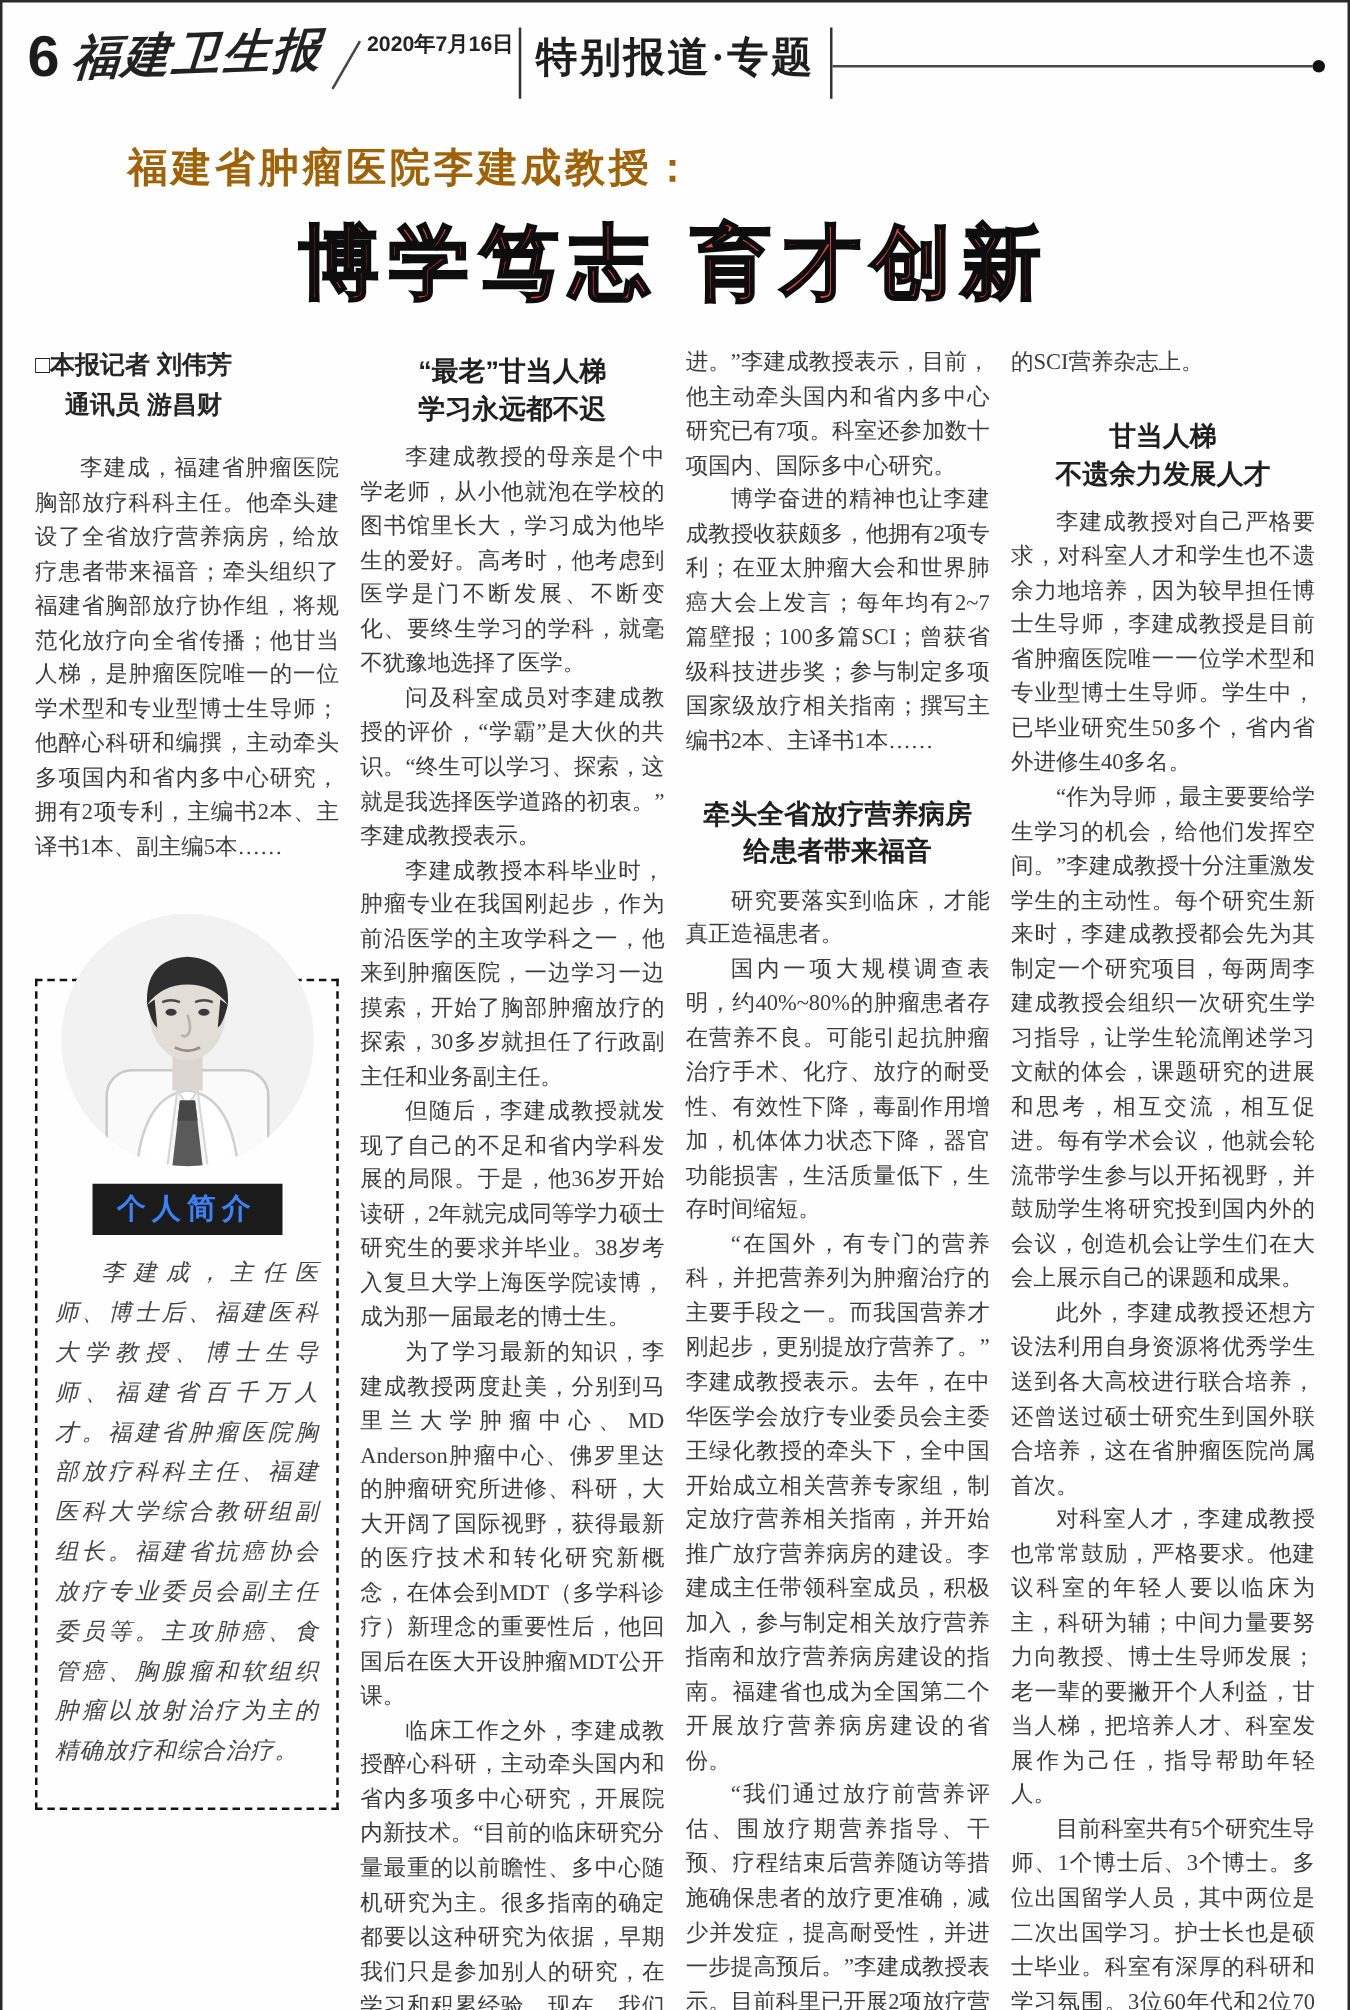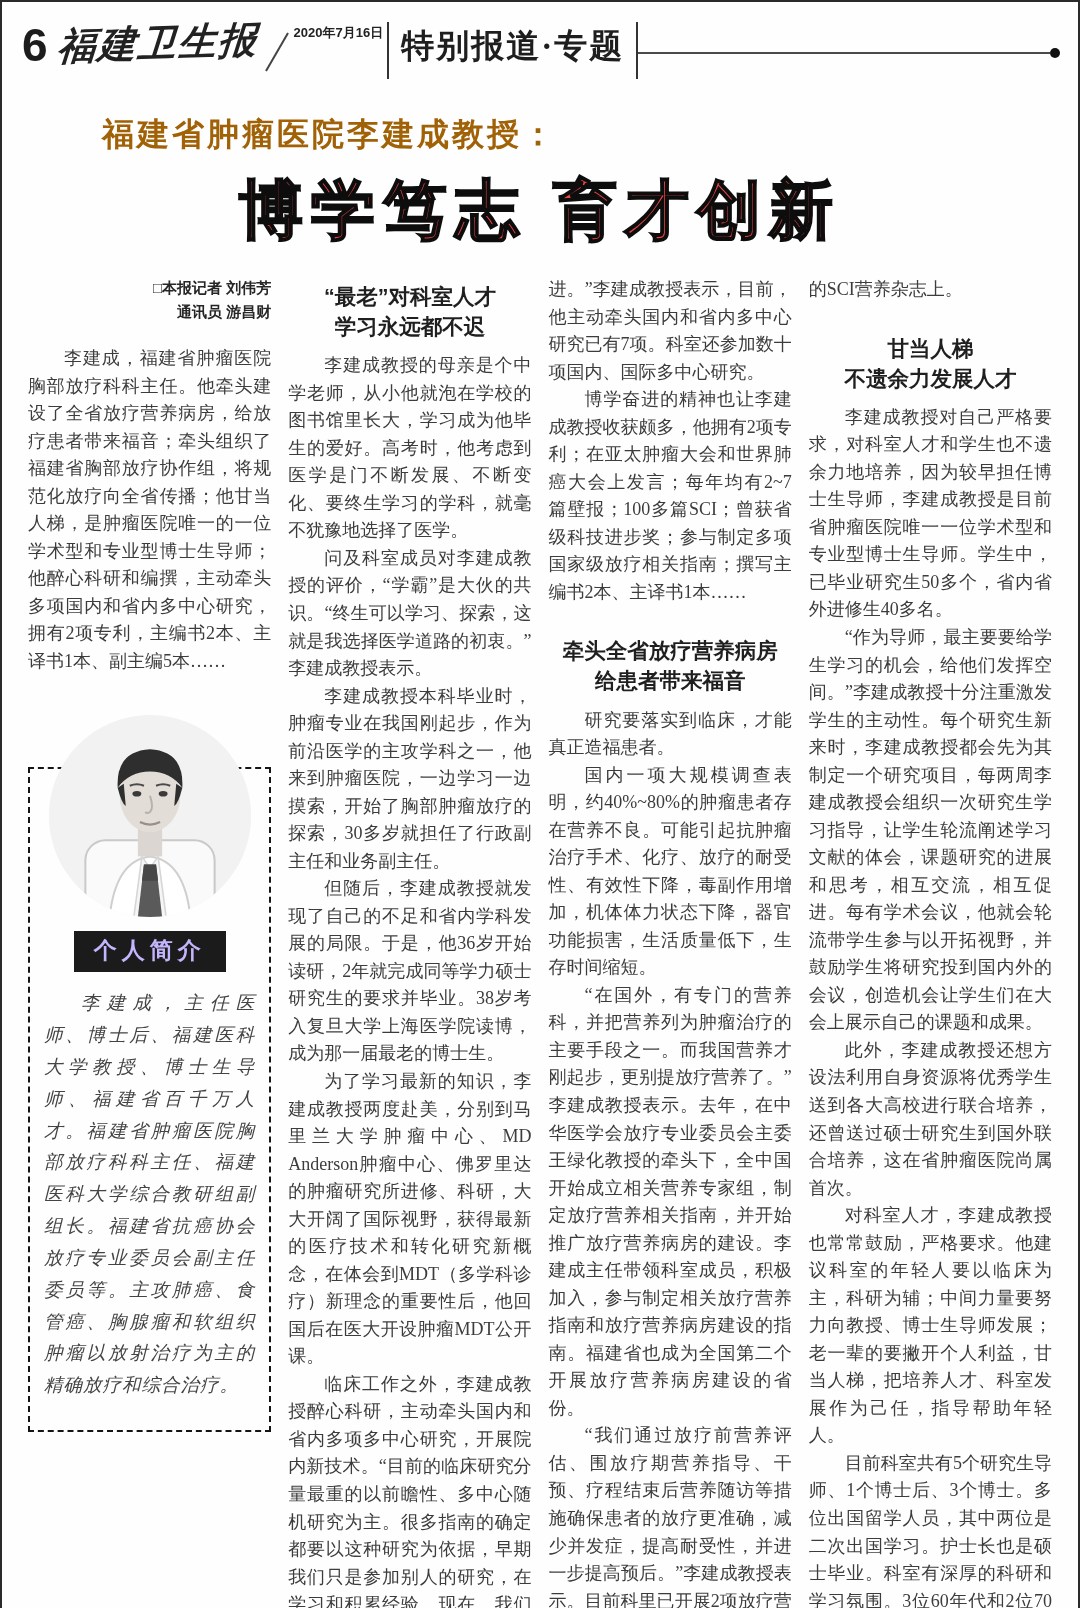--- a/index.html
+++ b/index.html
@@ -12,21 +12,21 @@
   
   .hdr{display:flex;align-items:flex-start;padding:6px 18px 0 20px;}
   .pageno{font-family:"Liberation Sans",sans-serif;font-weight:bold;font-size:46px;line-height:1;color:#1c1c1c;}
   .masthead{
     font-family:"DejaVu Serif",serif;font-weight:bold;font-style:italic;
     font-size:38px;line-height:1.1;color:#222;margin-left:10px;
     transform:skewX(-6deg) rotate(-2deg);display:inline-block;letter-spacing:2px;
   }
   .hdr-slash{width:2px;height:44px;background:#444;transform:rotate(30deg);margin:8px 4px 0 18px;flex:none;}
   .pubinfo{margin-left:10px;margin-top:2px;flex:none;}
-  .pubdate{font-family:"Liberation Sans",sans-serif;font-weight:bold;font-size:13px;color:#222;padding:0 4px 3px 2px;text-align:center;}
+  .pubdate{font-family:"Liberation Sans",sans-serif;font-weight:bold;font-size:17px;color:#222;padding:0 4px 3px 2px;text-align:center;}
   .pubeds{font-family:"Liberation Sans",sans-serif;font-weight:bold;font-size:14.5px;color:#222;
     border-top:2px solid #333;padding:4px 4px 0 2px;}
   .section-title{
     font-family:"Liberation Serif",serif;font-weight:600;font-size:33px;color:#1e1e1e;
     border-left:2px solid #333;border-right:2px solid #333;
     padding:2px 12px 10px;margin-left:0;letter-spacing:2px;flex:none;
   }
   .hdr-rule{flex:1;height:2px;background:#4a4a4a;margin-top:30px;}
   .hdr-dot{width:10px;height:10px;border-radius:50%;background:#111;margin-top:26px;flex:none;}
   
@@ -37,39 +37,39 @@
   .headline{
     margin:10px 0 8px;text-align:center;font-family:"Liberation Sans",sans-serif;
     font-weight:900;font-size:64px;color:#ef4444;letter-spacing:8px;
     -webkit-text-stroke:2px #0d0d0d;
   }
   
   .cols{display:flex;gap:17px;padding:14px 26px 0;}
   .col{flex:1;min-width:0;}
   p{margin:0;text-align:justify;font-size:18px;line-height:1.53;}
   p.ind{text-indent:2em;}
-  .byl{font-family:"Liberation Sans",sans-serif;font-weight:bold;font-size:15px;color:#262626;line-height:1.6;text-align:right;}
+  .byl{font-family:"Liberation Sans",sans-serif;font-weight:bold;font-size:20px;color:#262626;line-height:1.6;text-align:left;}
   .byl2{text-indent:1.2em;margin-bottom:21px;}
   .subhead{
     margin:6px 0 10px;text-align:center;font-family:"Liberation Sans",sans-serif;
     font-weight:bold;font-size:21.5px;color:#1f1f1f;line-height:1.4;
   }
   .subhead span{display:block;}
   .subhead.gap{margin-top:30px;}
   
   .profile{margin-top:40px;position:relative;padding-top:52px;}
   .portrait{
     position:absolute;top:0;left:50%;transform:translateX(-50%);
     width:202px;height:202px;border-radius:50%;overflow:hidden;z-index:2;
     background:#f3f3f3;
   }
   .portrait svg{display:block;width:100%;height:100%;}
   .profile-box{border:2px dashed #141414;padding:162px 14px 28px;}
   .profile-label{
-    width:fit-content;margin:0 auto 16px;background:#1b1b1b;color:#c4b5fd;
+    width:fit-content;margin:0 auto 16px;background:#1b1b1b;color:#3b82f6;
     font-family:"Liberation Sans",sans-serif;font-size:23px;font-weight:bold;
     letter-spacing:5px;padding:4px 20px 6px;
   }
   .profile-text{font-style:italic;font-size:18.5px;line-height:1.72;letter-spacing:1px;text-indent:2em;color:#444;}
 </style>
 </head>
 <body>
 
 <div class="page">
 
@@ -120,21 +120,21 @@
           </div>
           <div class="profile-box">
             <div class="profile-label">个人简介</div>
             <p class="profile-text">李建成，主任医师、博士后、福建医科大学教授、博士生导师、福建省百千万人才。福建省肿瘤医院胸部放疗科科主任、福建医科大学综合教研组副组长。福建省抗癌协会放疗专业委员会副主任委员等。主攻肺癌、食管癌、胸腺瘤和软组织肿瘤以放射治疗为主的精确放疗和综合治疗。</p>
           </div>
         </div>
       </div>
 
       <div class="col">
         <h3 class="subhead">
-          <span>“最老”对科室人才</span>
+          <span>“最老”甘当人梯</span>
           <span>学习永远都不迟</span>
         </h3>
         <p class="ind">李建成教授的母亲是个中学老师，从小他就泡在学校的图书馆里长大，学习成为他毕生的爱好。高考时，他考虑到医学是门不断发展、不断变化、要终生学习的学科，就毫不犹豫地选择了医学。</p>
         <p class="ind">问及科室成员对李建成教授的评价，“学霸”是大伙的共识。“终生可以学习、探索，这就是我选择医学道路的初衷。”李建成教授表示。</p>
         <p class="ind">李建成教授本科毕业时，肿瘤专业在我国刚起步，作为前沿医学的主攻学科之一，他来到肿瘤医院，一边学习一边摸索，开始了胸部肿瘤放疗的探索，30多岁就担任了行政副主任和业务副主任。</p>
         <p class="ind">但随后，李建成教授就发现了自己的不足和省内学科发展的局限。于是，他36岁开始读研，2年就完成同等学力硕士研究生的要求并毕业。38岁考入复旦大学上海医学院读博，成为那一届最老的博士生。</p>
         <p class="ind">为了学习最新的知识，李建成教授两度赴美，分别到马里兰大学肿瘤中心、MD Anderson肿瘤中心、佛罗里达的肿瘤研究所进修、科研，大大开阔了国际视野，获得最新的医疗技术和转化研究新概念，在体会到MDT（多学科诊疗）新理念的重要性后，他回国后在医大开设肿瘤MDT公开课。</p>
         <p class="ind">临床工作之外，李建成教授醉心科研，主动牵头国内和省内多项多中心研究，开展院内新技术。“目前的临床研究分量最重的以前瞻性、多中心随机研究为主。很多指南的确定都要以这种研究为依据，早期我们只是参加别人的研究，在学习和积累经验。现在，我们已经可以主动牵头开展，这是整个科室的大跃</p>
       </div>
 

